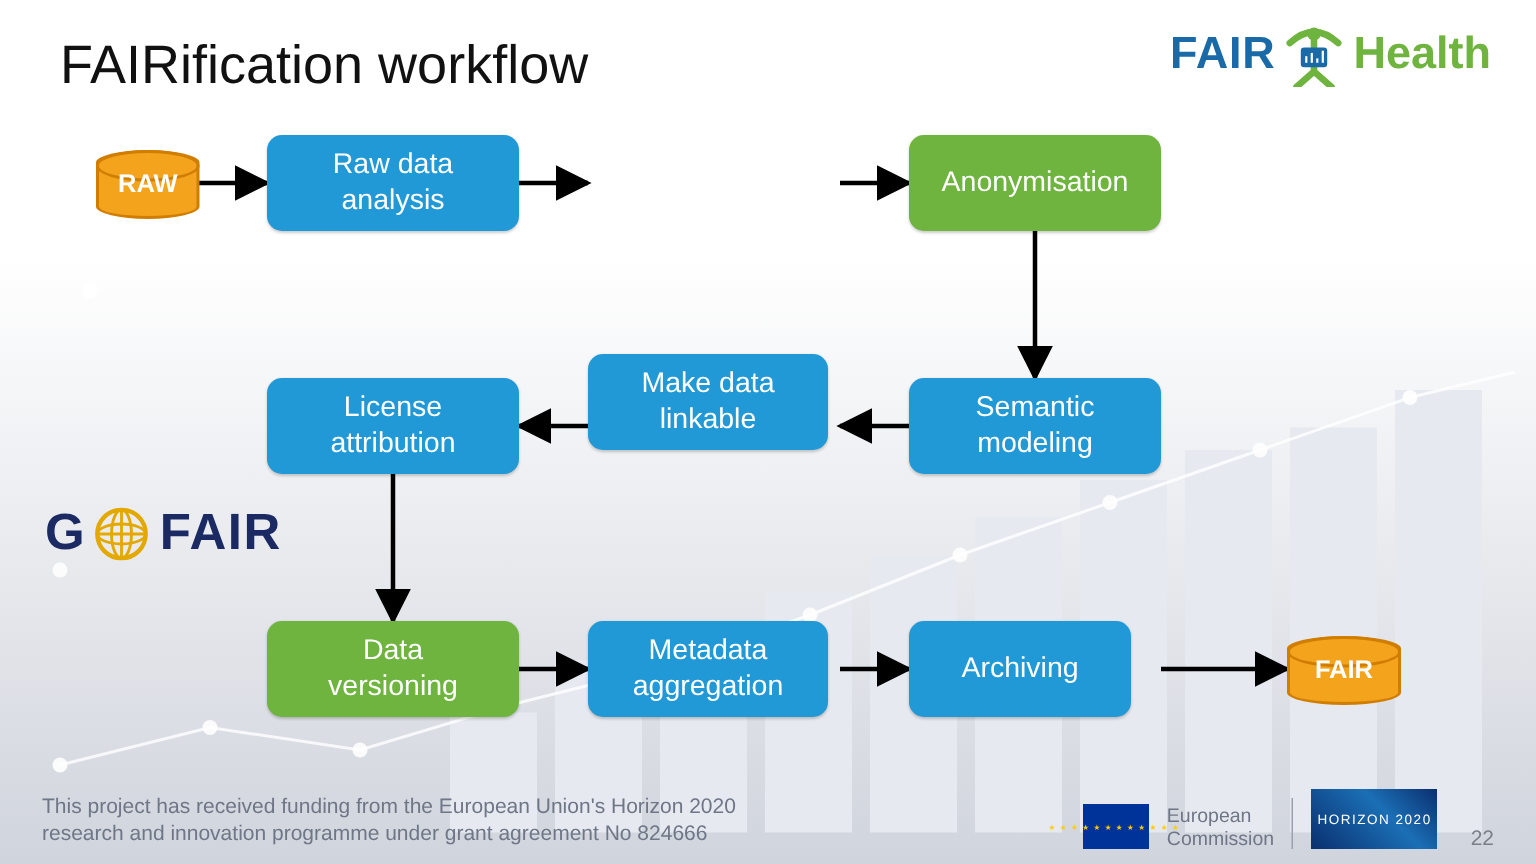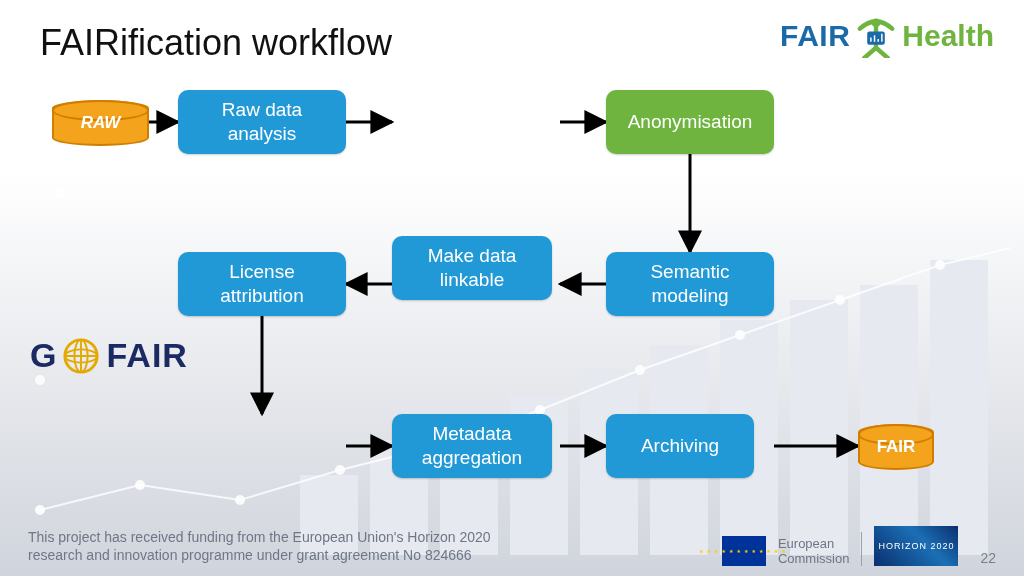--- a/index.html
+++ b/index.html
@@ -143,21 +143,21 @@
       <line x1="690" y1="154" x2="690" y2="252"></line>
       <line x1="606" y1="284" x2="560" y2="284"></line>
       <line x1="392" y1="284" x2="346" y2="284"></line>
       <line x1="262" y1="316" x2="262" y2="414"></line>
       <line x1="346" y1="446" x2="392" y2="446"></line>
       <line x1="560" y1="446" x2="606" y2="446"></line>
       <line x1="774" y1="446" x2="858" y2="446"></line>
     </g>
   </svg>
 
-  <div class="cyl" style="left:52px; top:100px; width:97px; height:46px;font-style:italic;">
+  <div class="cyl" style="left:64px; top:100px; width:69px; height:46px;">
     <span>RAW</span>
   </div>
   <div class="cyl" style="left:858px; top:424px; width:76px; height:46px;">
     <span>FAIR</span>
   </div>
 
   <div class="box blue" style="left:178px; top:90px;  width:168px; height:64px;">
       <span>Raw data<br>analysis</span>
     </div>
   <div class="box green" style="left:606px; top:90px;  width:168px; height:64px;">
@@ -167,20 +167,23 @@
   <div class="box blue" style="left:606px; top:252px; width:168px; height:64px;">
       <span>Semantic<br>modeling</span>
     </div>
   <div class="box blue" style="left:392px; top:236px; width:160px; height:64px;">
       <span>Make data<br>linkable</span>
     </div>
   <div class="box blue" style="left:178px; top:252px; width:168px; height:64px;">
       <span>License<br>attribution</span>
     </div>
 
+  <div class="box green" style="left:178px; top:414px; width:168px; height:64px;">
+      <span>Data<br>versioning</span>
+    </div>
   <div class="box blue" style="left:392px; top:414px; width:160px; height:64px;">
       <span>Metadata<br>aggregation</span>
     </div>
   <div class="box blue" style="left:606px; top:414px; width:148px; height:64px;">
       <span>Archiving</span>
     </div>
 </div>
 
 <div class="footer">
   <div class="ack">This project has received funding from the European Union's Horizon 2020 research and innovation programme under grant agreement No 824666</div>

